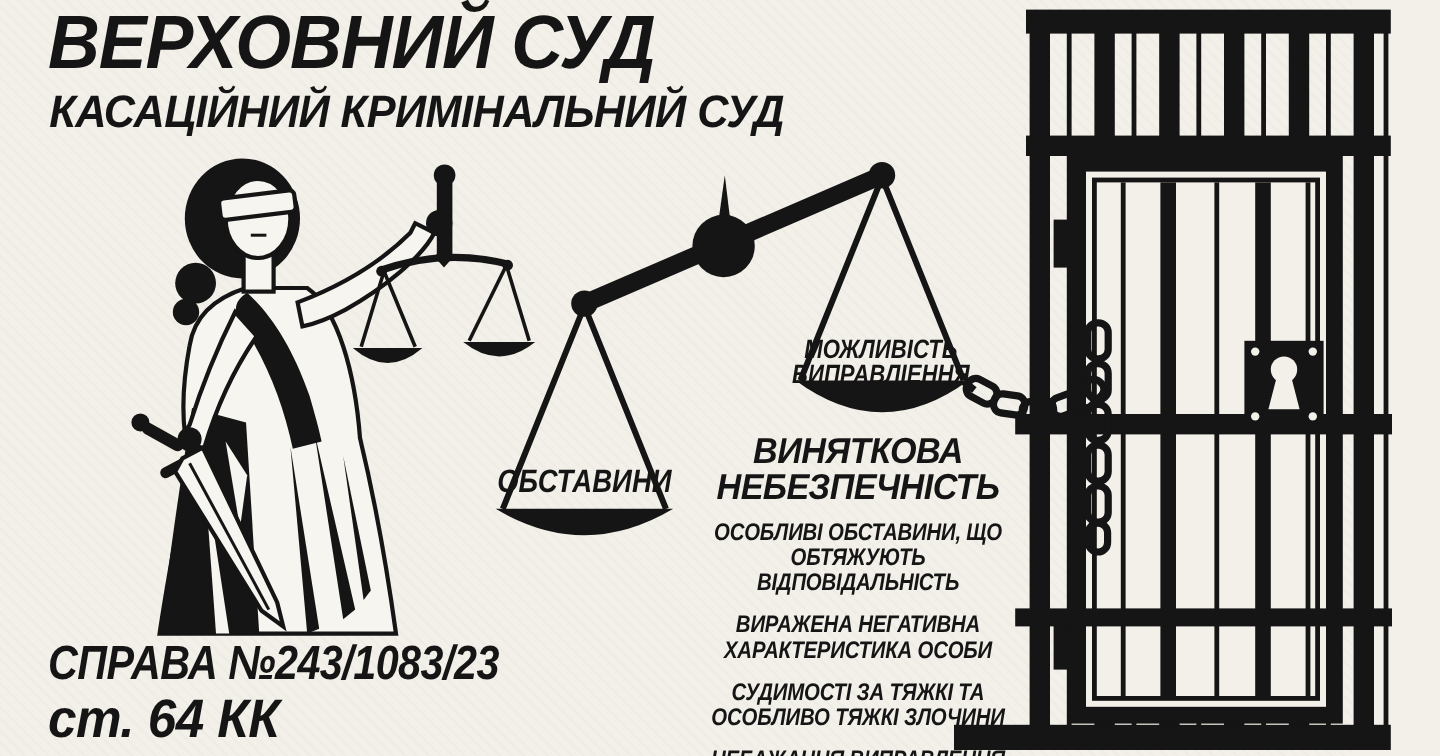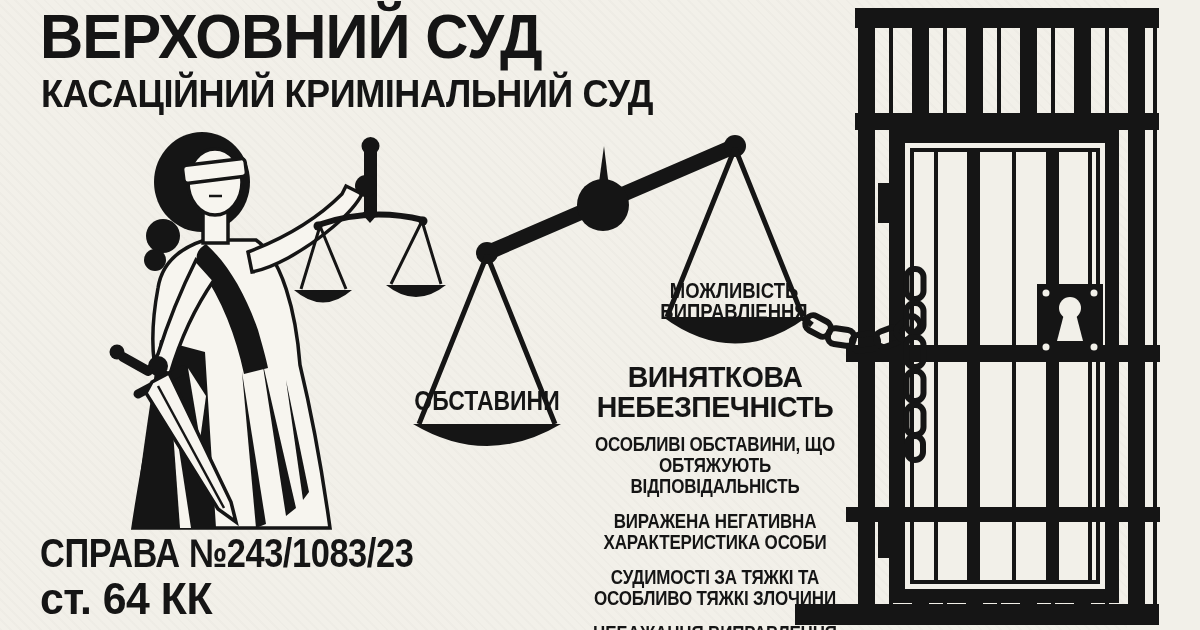--- a/index.html
+++ b/index.html
@@ -9,20 +9,21 @@
     background:#f2f0e9;
     color:#151515;
     overflow:hidden;
     position:relative;
   }
   .poster{
     position:absolute; inset:0; width:1127px; height:630px;
     background:
       repeating-linear-gradient(45deg, rgba(0,0,0,0.014) 0 2px, transparent 2px 7px),
       #f2f0e9;
+    font-style: italic;
   }
   .art{ position:absolute; left:0; top:0; width:1200px; height:630px; }
 
   .txt{ position:absolute; white-space:pre-line; font-weight:700; color:#151515; }
 
   .title{
     left:40px; top:5px; font-size:63px; line-height:63px; letter-spacing:-1px;
     transform:scaleX(0.95); transform-origin:0 50%;
   }
   .subtitle{

